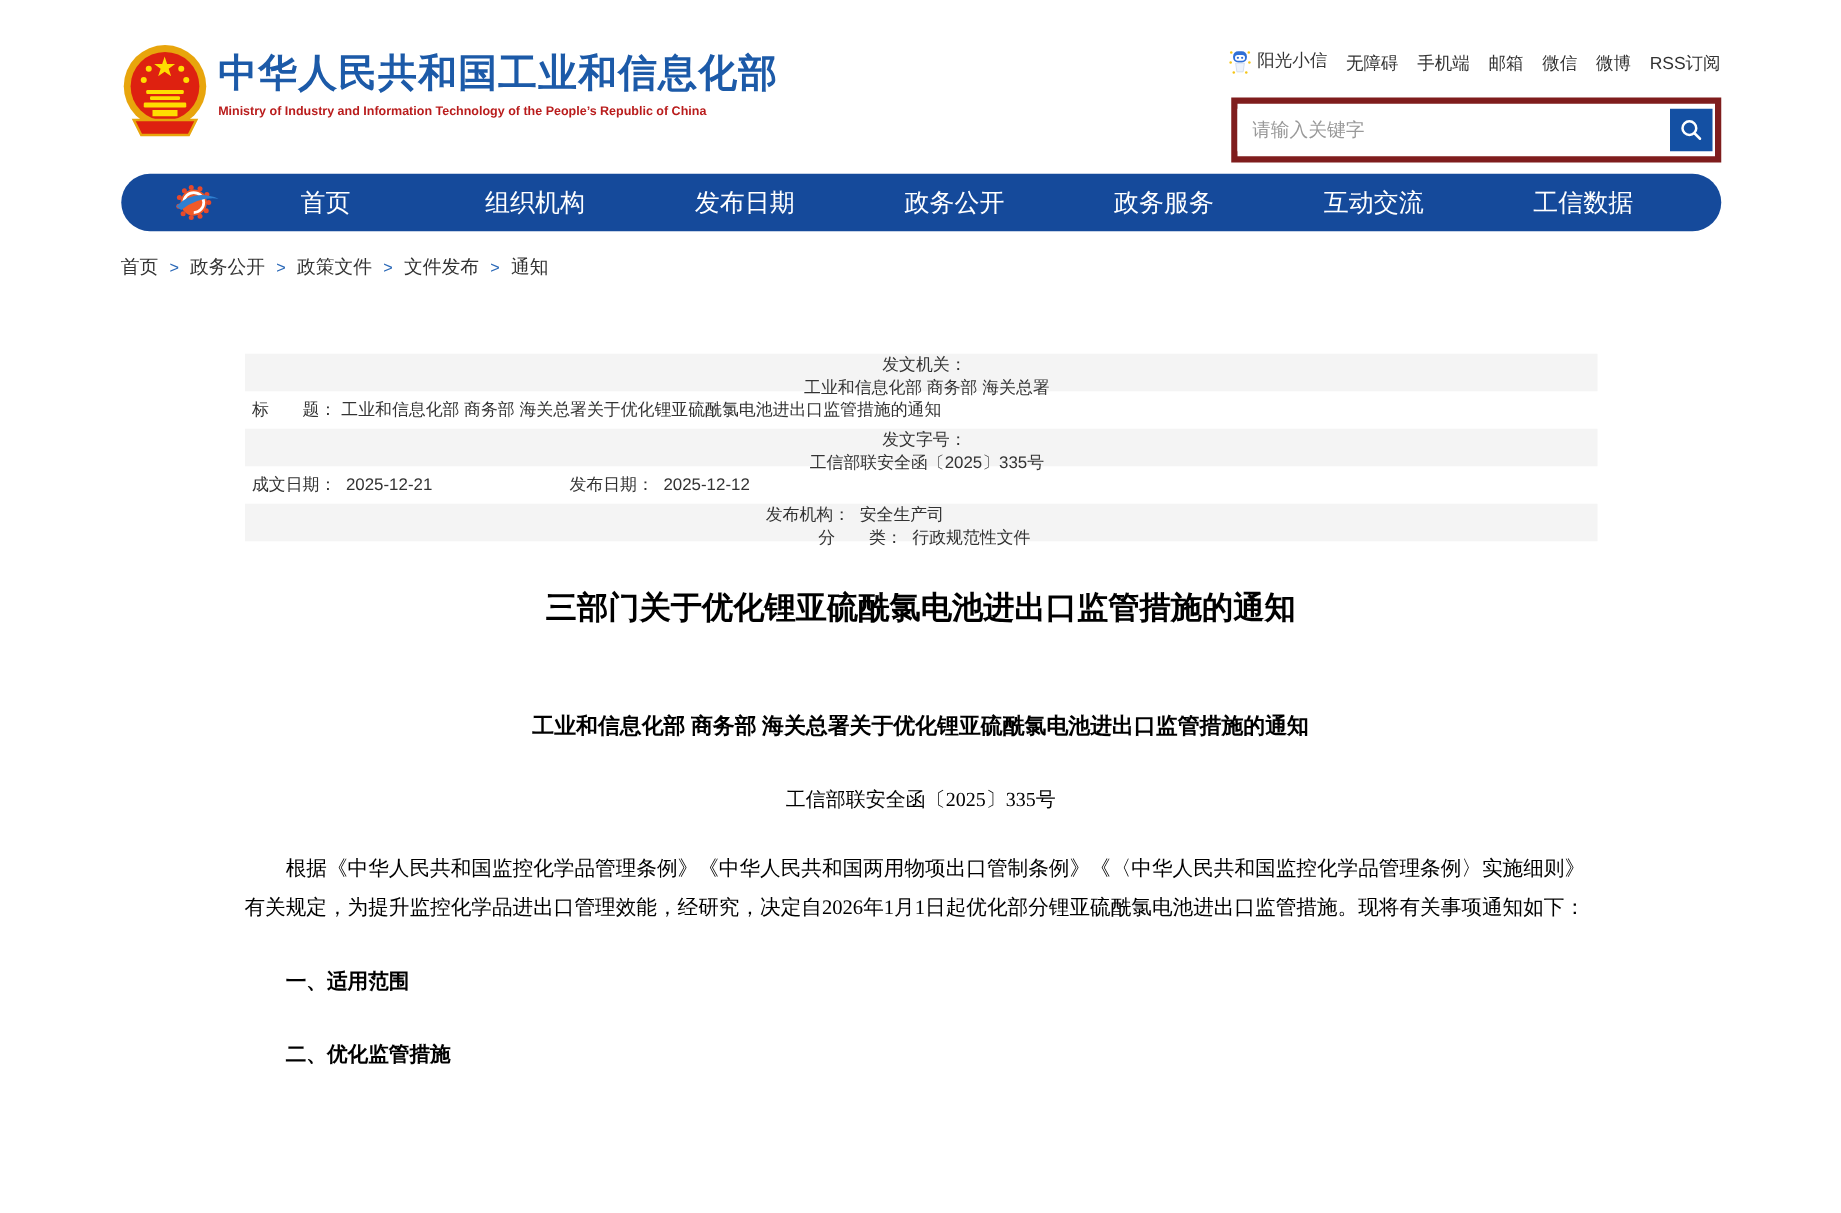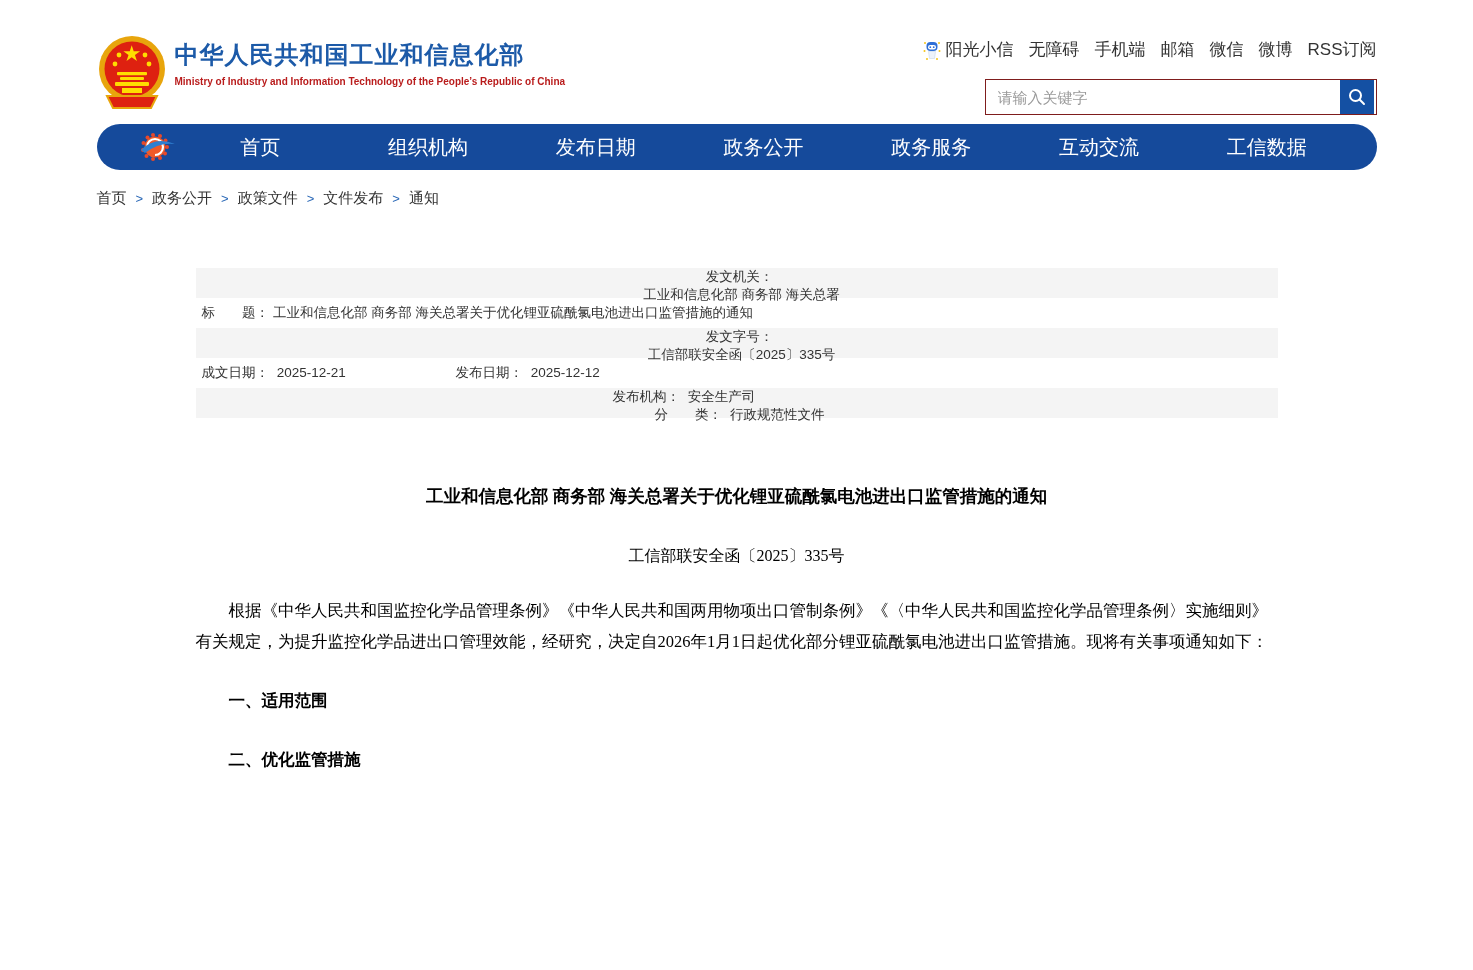--- a/index.html
+++ b/index.html
@@ -5,30 +5,30 @@
   * { margin:0; padding:0; box-sizing:border-box; }
   html,body { width:1473px; height:970px; overflow:hidden; background:#fff;
     font-family:"Liberation Sans","DejaVu Sans",sans-serif; }
   .wrap { width:1280px; margin:0 auto; }
 
   
   .header { display:flex; justify-content:space-between; padding-top:34px; }
   .brand { display:flex; align-items:flex-start; cursor:pointer; }
   .emblem { width:70px; height:78px; flex:0 0 auto; }
   .brand-text { margin-left:8px; padding-top:8px; }
-  .site-title { font-size:24px; font-weight:bold; color:#1c5aa8; letter-spacing:1px;
+  .site-title { font-size:31px; font-weight:bold; color:#1c5aa8; letter-spacing:1px;
     line-height:1.1; white-space:nowrap; }
   .site-subtitle { font-size:10px; font-weight:bold; color:#b91c1c; margin-top:8px; white-space:nowrap; }
 
   .header-right { width:392px; padding-top:4px; }
-  .utility { display:flex; align-items:center; justify-content:flex-end; gap:15px;
-    font-size:17px; color:#333; white-space:nowrap; }
+  .utility { display:flex; align-items:flex-end; justify-content:flex-end; gap:15px;
+    font-size:14px; color:#333; white-space:nowrap; }
   .utility .ulink { cursor:pointer; display:flex; align-items:center; gap:4px; }
   .robot-icon { width:20px; height:22px; display:inline-block; }
-  .searchbar { margin-top:18px; height:36px; border:1px solid #7f1d1d; display:flex;
+  .searchbar { margin-top:18px; height:52px; border:5px solid #7f1d1d; display:flex;
     align-items:center; background:#fff; }
   .searchbar input { flex:1; border:0; outline:0; height:34px; padding:0 12px;
     font-size:15px; color:#333; font-family:inherit; }
   .searchbar input::placeholder { color:#999; }
   .search-btn { width:34px; height:34px; margin-right:2px; background:#1450a3; border:0;
     display:flex; align-items:center; justify-content:center; cursor:pointer; flex:0 0 auto; }
 
   
   .nav { margin-top:9px; height:46px; background:#154a9b; border-radius:23px;
     display:flex; align-items:center; padding:0 26px; }
@@ -208,20 +208,21 @@
           <span class="meta-label">发布机构：</span>
           <span class="meta-value">安全生产司</span>
         </span>
         <span>
           <span class="meta-label">分　　类：</span>
           <span class="meta-value">行政规范性文件</span>
         </span>
       </div>
     </div>
 
+    <h1 class="art-title">三部门关于优化锂亚硫酰氯电池进出口监管措施的通知</h1>
 
     <div class="art-subtitle serif">工业和信息化部 商务部 海关总署关于优化锂亚硫酰氯电池进出口监管措施的通知</div>
     <div class="art-docnum serif">工信部联安全函〔2025〕335号</div>
 
     <p class="body-text serif p-body">根据《中华人民共和国监控化学品管理条例》《中华人民共和国两用物项出口管制条例》《〈中华人民共和国监控化学品管理条例〉实施细则》有关规定，为提升监控化学品进出口管理效能，经研究，决定自2026年1月1日起优化部分锂亚硫酰氯电池进出口监管措施。现将有关事项通知如下：</p>
     <p class="body-text serif p-heading">一、适用范围</p>
     <p class="body-text serif p-heading">二、优化监管措施</p>
   </div>
 
 </div>

